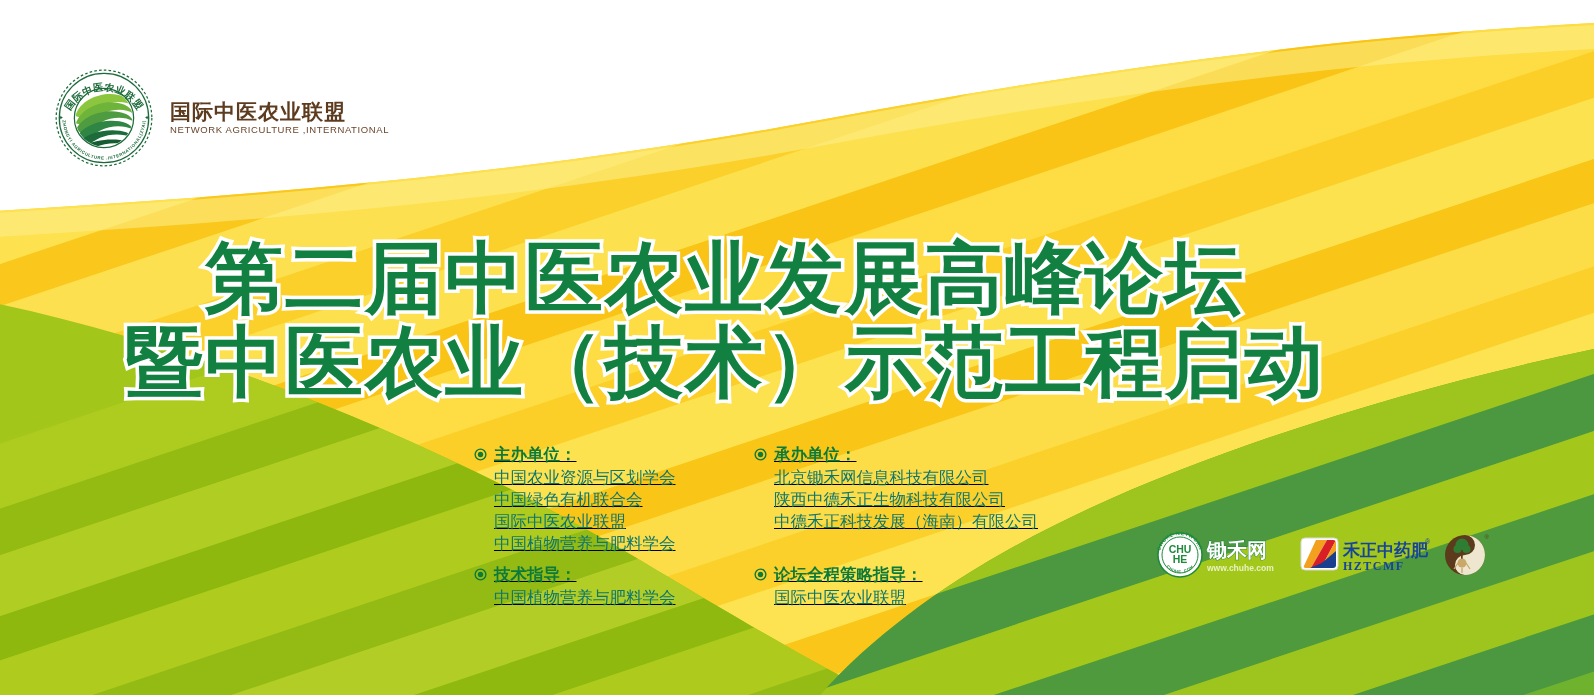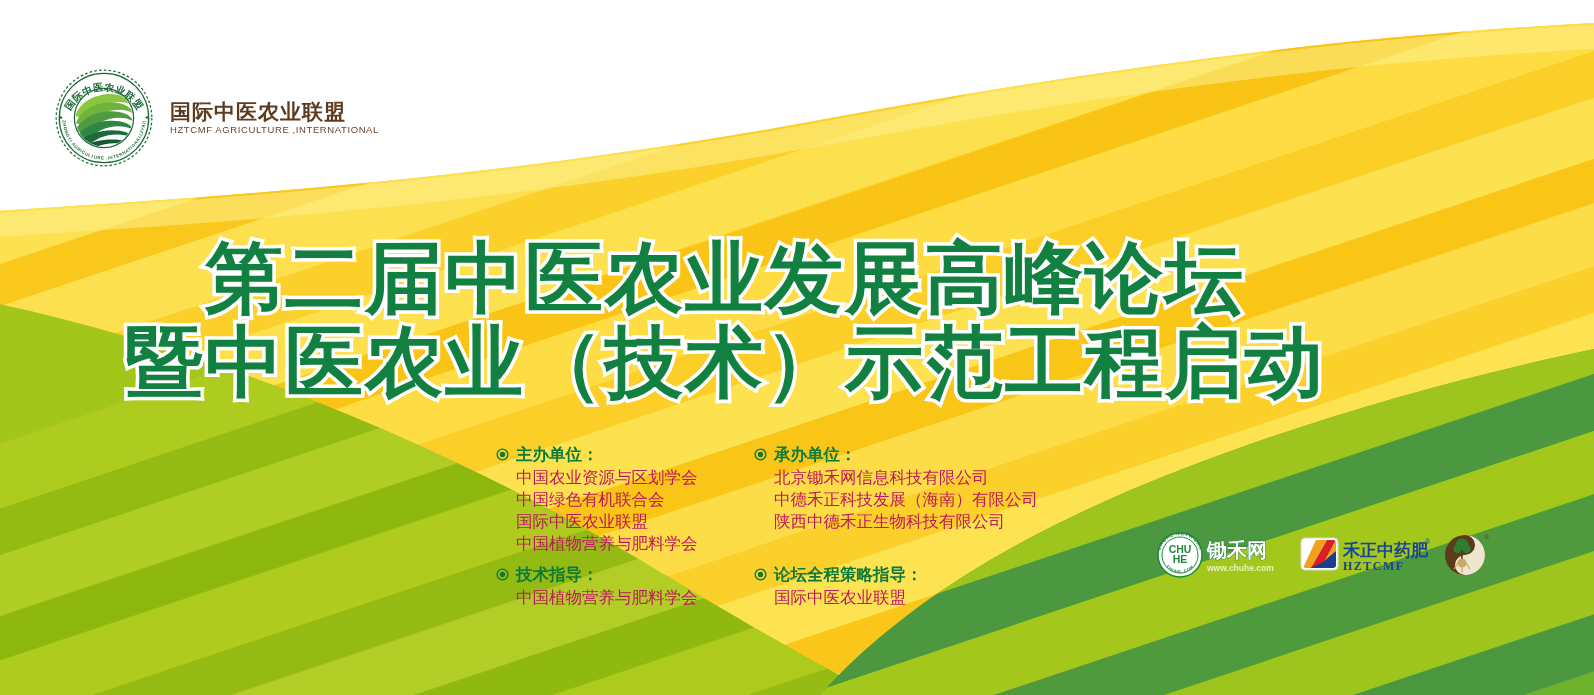--- a/index.html
+++ b/index.html
@@ -96,24 +96,26 @@
     text-shadow:
       0 0 1px #ffffff,
       2px 2px 0 rgba(255,255,255,0.6);
   }
   #title-line-1 { }
   #title-line-2 { }
 
   
   #credits {
     position: absolute;
-    left: 496px;
+    left: 474px;
     top: 444px;
     z-index: 30;
     display: flex;
+    gap: 22px;
+    text-decoration: underline;
   }
   .credit-col {
     display: flex;
     flex-direction: column;
   }
   .credit-col.left  { width: 258px; }
   .credit-col.right { width: 280px; }
 
   .credit-group { margin-bottom: 10px; }
   .credit-group:last-child { margin-bottom: 4px; }
@@ -137,21 +139,21 @@
     line-height: 1.25;
     white-space: nowrap;
   }
   .credit-items {
     margin: 0;
     padding: 0 0 0 20px;
     list-style: none;
   }
   .credit-items li {
     font-size: 16.5px;
-    color: #be185d;
+    color: #0f766e;
     line-height: 1.34;
     white-space: nowrap;
   }
 
   
   .credit-col.right .gap-filler { height: 22px; }
 
   
   #sponsors {
     position: absolute;
@@ -304,21 +306,21 @@
       <text font-family="'Liberation Sans', sans-serif" font-size="8.4" font-weight="bold" fill="#1d6b3a" letter-spacing="1.1">
         <textPath href="#arcBot" startOffset="50%" text-anchor="middle">ZHONGYI AGRICULTURE .INTERNATIONAL(ZYAI)</textPath>
       </text>
 
       <text x="17" y="104" font-size="13" fill="#1d6b3a" text-anchor="middle">✦</text>
       <text x="183" y="104" font-size="13" fill="#1d6b3a" text-anchor="middle">✦</text>
     </svg>
 
     <div id="logo-wordmark">
       <div class="wm-cn">国际中医农业联盟</div>
-      <div class="wm-en">HZTCMF AGRICULTURE ,INTERNATIONAL</div>
+      <div class="wm-en">NETWORK AGRICULTURE ,INTERNATIONAL</div>
     </div>
   </div>
 
   <div id="title-block">
     <div class="title-line" id="title-line-1">第二届中医农业发展高峰论坛</div>
     <div class="title-line" id="title-line-2">暨中医农业（技术）示范工程启动</div>
   </div>
 
   <div id="credits">
 
@@ -360,22 +362,22 @@
       <div class="credit-group">
         <div class="credit-head">
           <svg class="bullet-icon" viewBox="0 0 16 16">
             <circle cx="8" cy="8" r="6.6" fill="none" stroke="#0d7a3a" stroke-width="1.7"></circle>
             <circle cx="8" cy="8" r="3.3" fill="#0d7a3a"></circle>
           </svg>
           <span class="credit-head-label">承办单位：</span>
         </div>
         <ul class="credit-items">
           <li>北京锄禾网信息科技有限公司</li>
+          <li>陕西中德禾正生物科技有限公司</li>
           <li>中德禾正科技发展（海南）有限公司</li>
-          <li>陕西中德禾正生物科技有限公司</li>
         </ul>
       </div>
 
       <div class="gap-filler"></div>
 
       <div class="credit-group">
         <div class="credit-head">
           <svg class="bullet-icon" viewBox="0 0 16 16">
             <circle cx="8" cy="8" r="6.6" fill="none" stroke="#0d7a3a" stroke-width="1.7"></circle>
             <circle cx="8" cy="8" r="3.3" fill="#0d7a3a"></circle>

